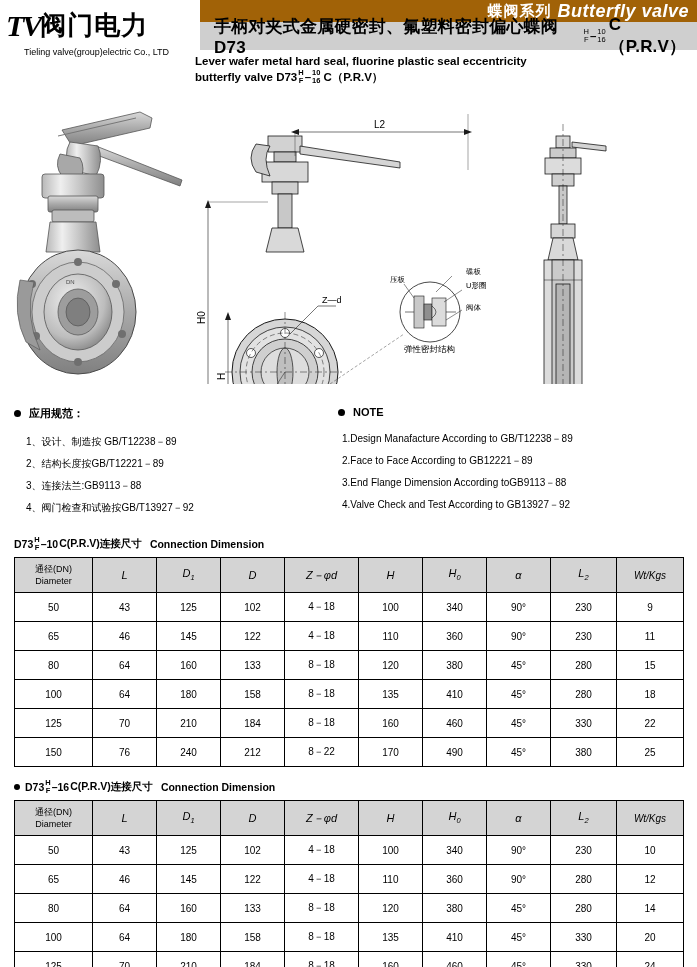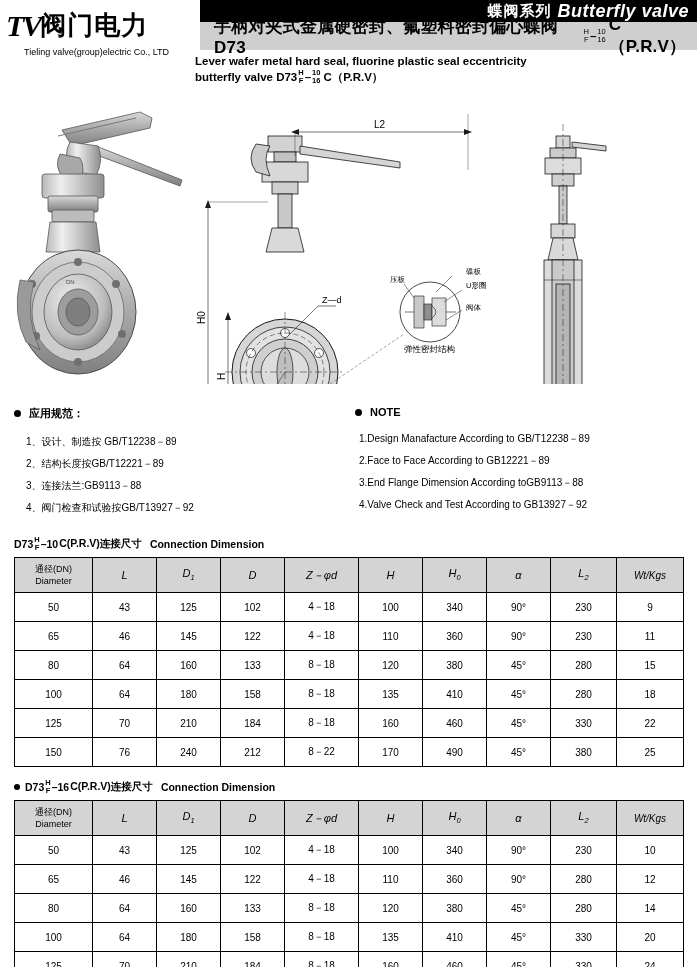--- a/index.html
+++ b/index.html
@@ -26,21 +26,21 @@
     position: relative;
     height: 78px;
     background: #fff;
   }
   .hdr-title-bar {
     position: absolute;
     left: 200px;
     top: 0;
     width: 497px;
     height: 22px;
-    background: #000000;
+    background: #a16207;
     color: #fff;
     display: flex;
     align-items: center;
     justify-content: flex-end;
     padding-right: 8px;
     box-sizing: border-box;
   }
   .hdr-cn-series {
     font-size: 15px;
     font-weight: bold;
@@ -131,21 +131,21 @@
   .notes {
     position: relative;
     margin-top: 22px;
     height: 130px;
   }
   .notes-col {
     position: absolute;
     top: 0;
   }
   .notes-left { left: 14px; width: 330px; }
-  .notes-right { left: 355px; width: 340px; }
+  .notes-right { left: 338px; width: 340px; }
   .note-head {
     font-size: 11px;
     font-weight: bold;
     margin-bottom: 10px;
     display: flex;
     align-items: center;
   }
   .bullet {
     display: inline-block;
     width: 7px;

